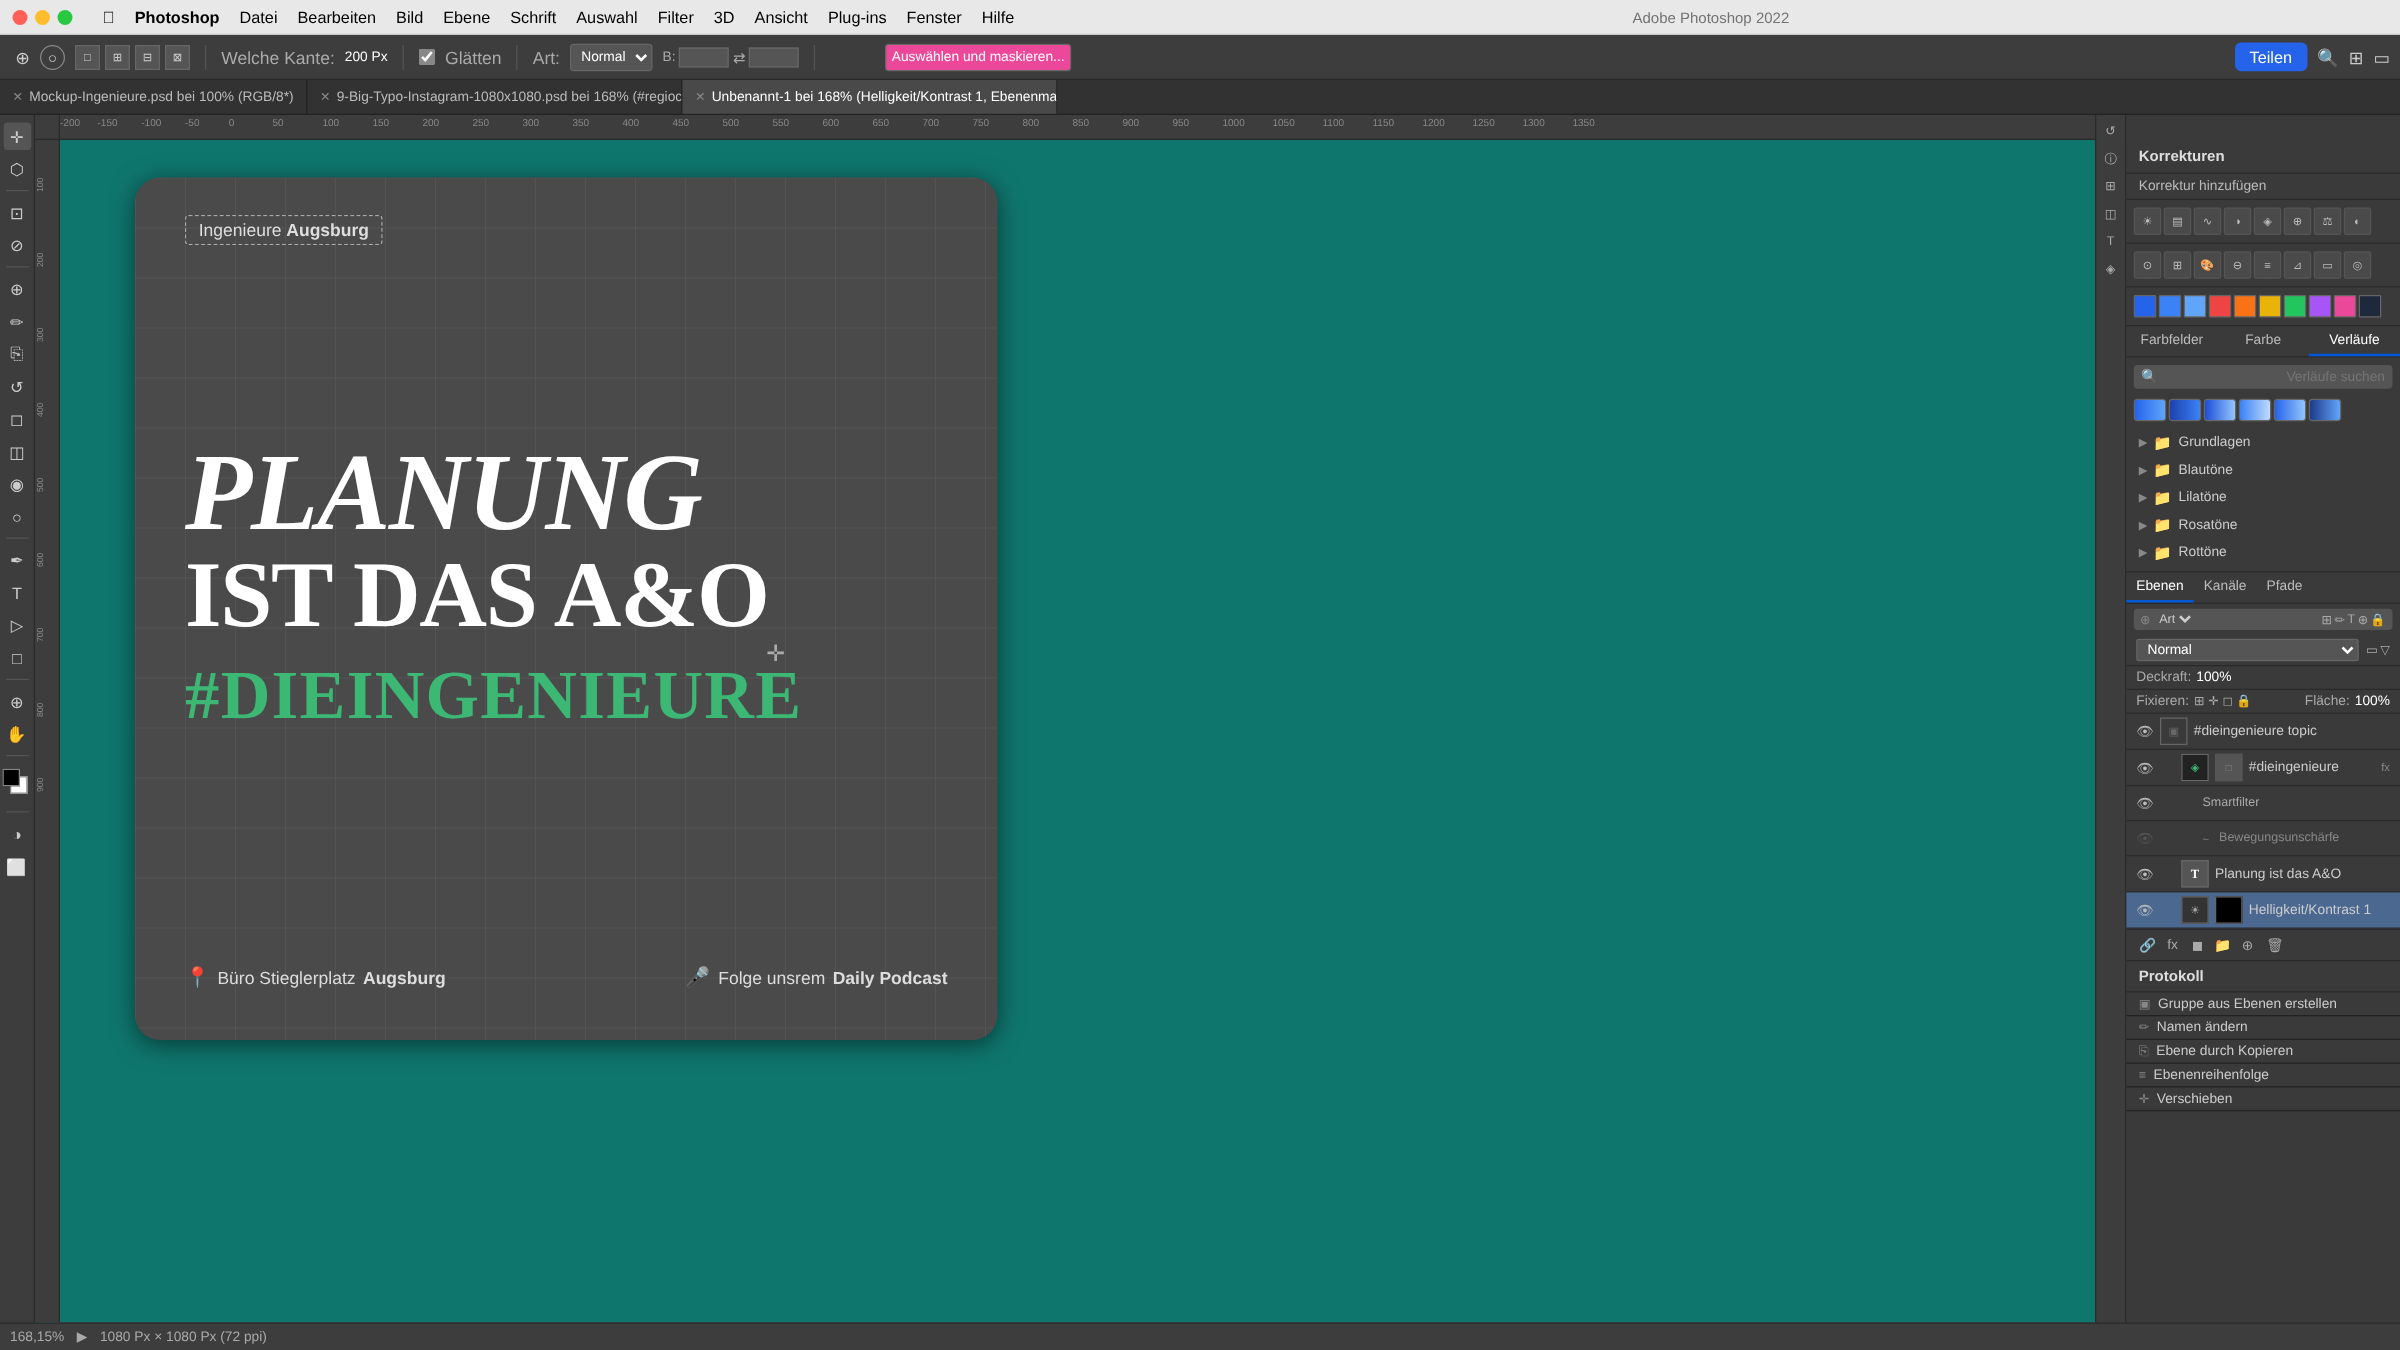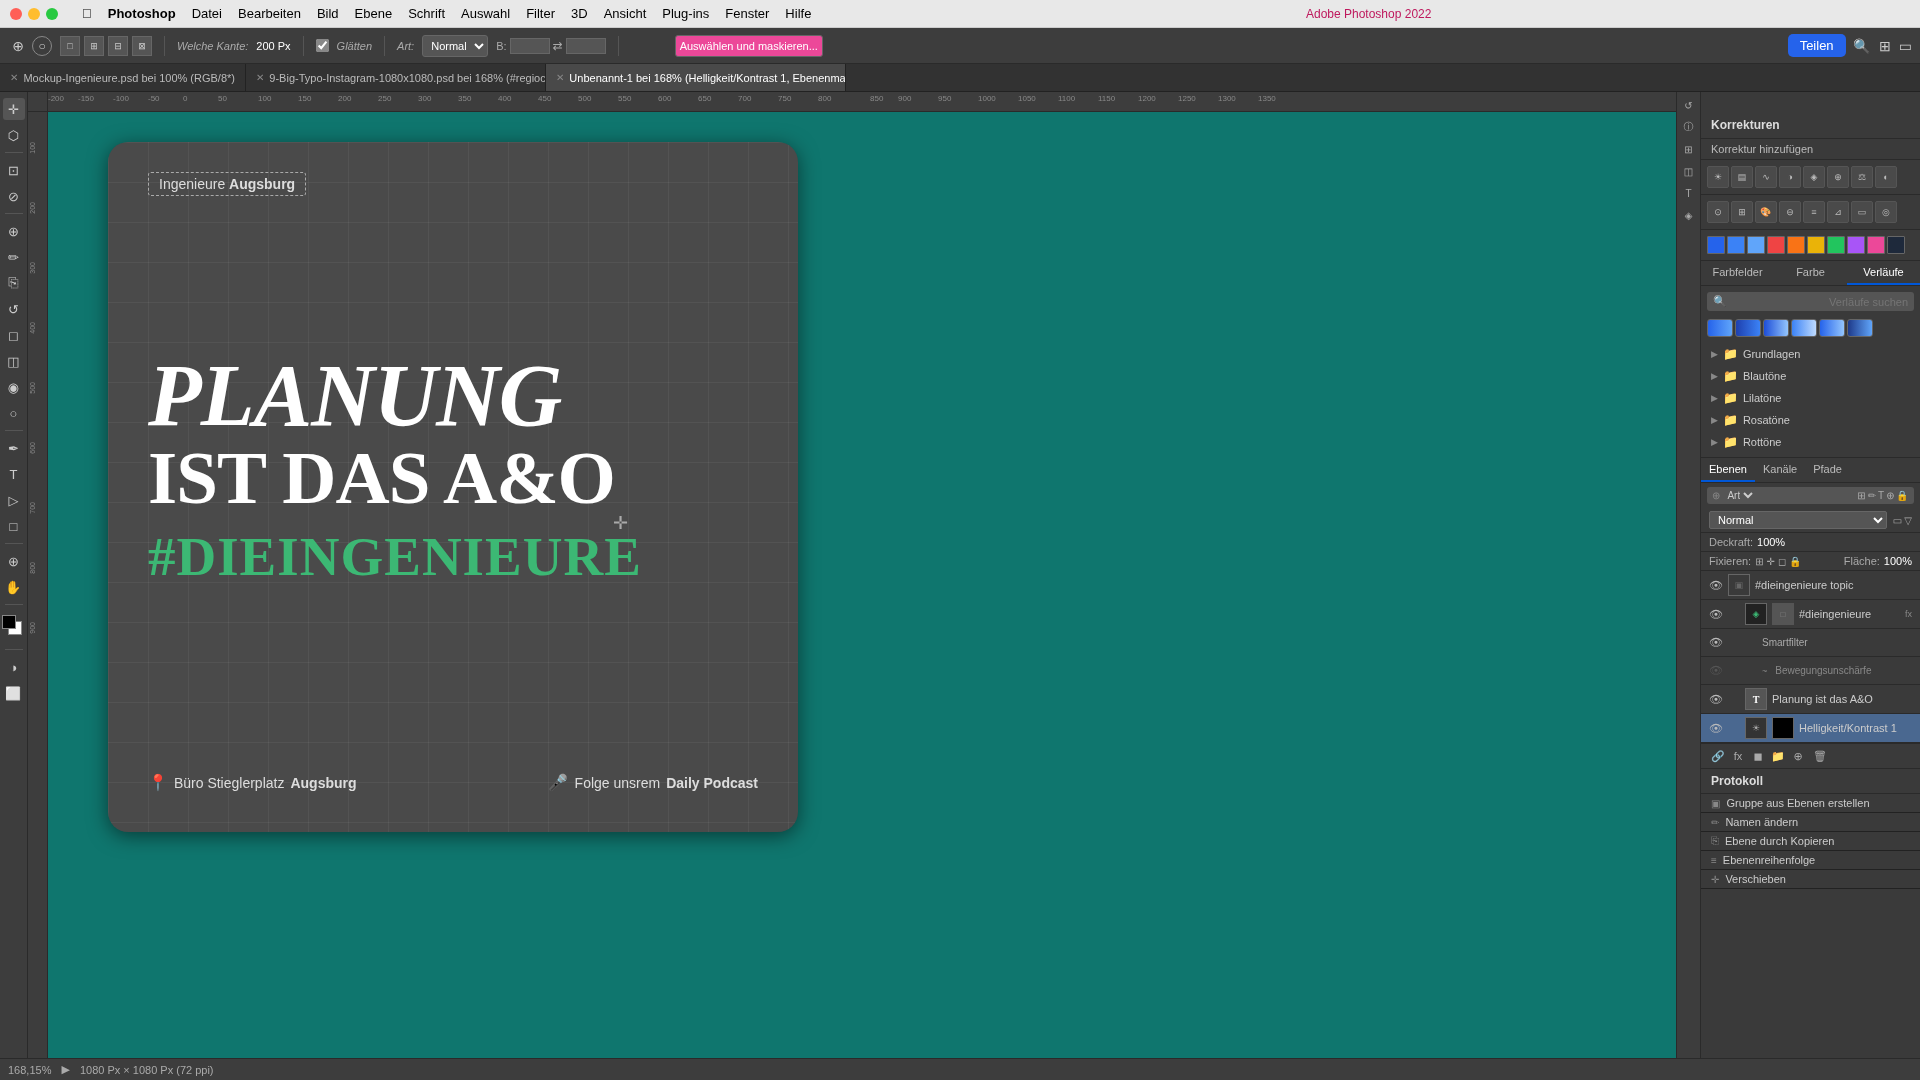--- a/index.html
+++ b/index.html
@@ -41,21 +41,21 @@
       display: flex;
       align-items: center;
       padding: 0 8px;
       gap: 8px;
       flex-shrink: 0;
       border-bottom: 1px solid #2a2a2a;
       font-size: 12px;
       color: #ddd;
     }
     .toolbar-separator { width: 1px; height: 20px; background: #555; margin: 0 4px; }
-    .toolbar-label { color: #aaa; font-size: 11px; font-style: italic; }
+    .toolbar-label { color: #aaa; font-size: 14px; }
     .toolbar-value { color: #fff; font-size: 11px; }
     .toolbar-checkbox { width: 13px; height: 13px; accent-color: #888; }
     .toolbar-select {
       background: #555;
       border: 1px solid #666;
       color: #fff;
       font-size: 11px;
       padding: 1px 4px;
       border-radius: 3px;
       height: 22px;
@@ -546,21 +546,21 @@
   <span class="menu-item">Bild</span>
   <span class="menu-item">Ebene</span>
   <span class="menu-item">Schrift</span>
   <span class="menu-item">Auswahl</span>
   <span class="menu-item">Filter</span>
   <span class="menu-item">3D</span>
   <span class="menu-item">Ansicht</span>
   <span class="menu-item">Plug-ins</span>
   <span class="menu-item">Fenster</span>
   <span class="menu-item">Hilfe</span>
-  <div style="flex:1; text-align:center; font-size:12px; color:#be185d;">Adobe Photoshop 2022</div>
+  <div style="flex:1; text-align:center; font-size:12px; color:#737373;">Adobe Photoshop 2022</div>
 </div>
 
 <div class="toolbar">
 
   <div style="display:flex;gap:4px;align-items:center;">
     <div style="width:20px;height:20px;display:flex;align-items:center;justify-content:center;color:#ccc;font-size:14px;">⊕</div>
     <div style="width:20px;height:20px;display:flex;align-items:center;justify-content:center;color:#ccc;font-size:12px;border:1px solid #888;border-radius:50%;">○</div>
   </div>
   <div style="display:flex;gap:4px;align-items:center;">
     <div style="width:20px;height:20px;background:#555;border:1px solid #666;display:flex;align-items:center;justify-content:center;font-size:9px;color:#ccc;">□</div>
@@ -665,21 +665,21 @@
         <span style="position:absolute;left:410px;top:2px;font-size:8px;color:#888;">350</span>
         <span style="position:absolute;left:450px;top:2px;font-size:8px;color:#888;">400</span>
         <span style="position:absolute;left:490px;top:2px;font-size:8px;color:#888;">450</span>
         <span style="position:absolute;left:530px;top:2px;font-size:8px;color:#888;">500</span>
         <span style="position:absolute;left:570px;top:2px;font-size:8px;color:#888;">550</span>
         <span style="position:absolute;left:610px;top:2px;font-size:8px;color:#888;">600</span>
         <span style="position:absolute;left:650px;top:2px;font-size:8px;color:#888;">650</span>
         <span style="position:absolute;left:690px;top:2px;font-size:8px;color:#888;">700</span>
         <span style="position:absolute;left:730px;top:2px;font-size:8px;color:#888;">750</span>
         <span style="position:absolute;left:770px;top:2px;font-size:8px;color:#888;">800</span>
-        <span style="position:absolute;left:810px;top:2px;font-size:8px;color:#888;margin-left:12px;">850</span>
+        <span style="position:absolute;left:810px;top:2px;font-size:8px;color:#888;">850</span>
         <span style="position:absolute;left:850px;top:2px;font-size:8px;color:#888;">900</span>
         <span style="position:absolute;left:890px;top:2px;font-size:8px;color:#888;">950</span>
         <span style="position:absolute;left:930px;top:2px;font-size:8px;color:#888;">1000</span>
         <span style="position:absolute;left:970px;top:2px;font-size:8px;color:#888;">1050</span>
         <span style="position:absolute;left:1010px;top:2px;font-size:8px;color:#888;">1100</span>
         <span style="position:absolute;left:1050px;top:2px;font-size:8px;color:#888;">1150</span>
         <span style="position:absolute;left:1090px;top:2px;font-size:8px;color:#888;">1200</span>
         <span style="position:absolute;left:1130px;top:2px;font-size:8px;color:#888;">1250</span>
         <span style="position:absolute;left:1170px;top:2px;font-size:8px;color:#888;">1300</span>
         <span style="position:absolute;left:1210px;top:2px;font-size:8px;color:#888;">1350</span>

